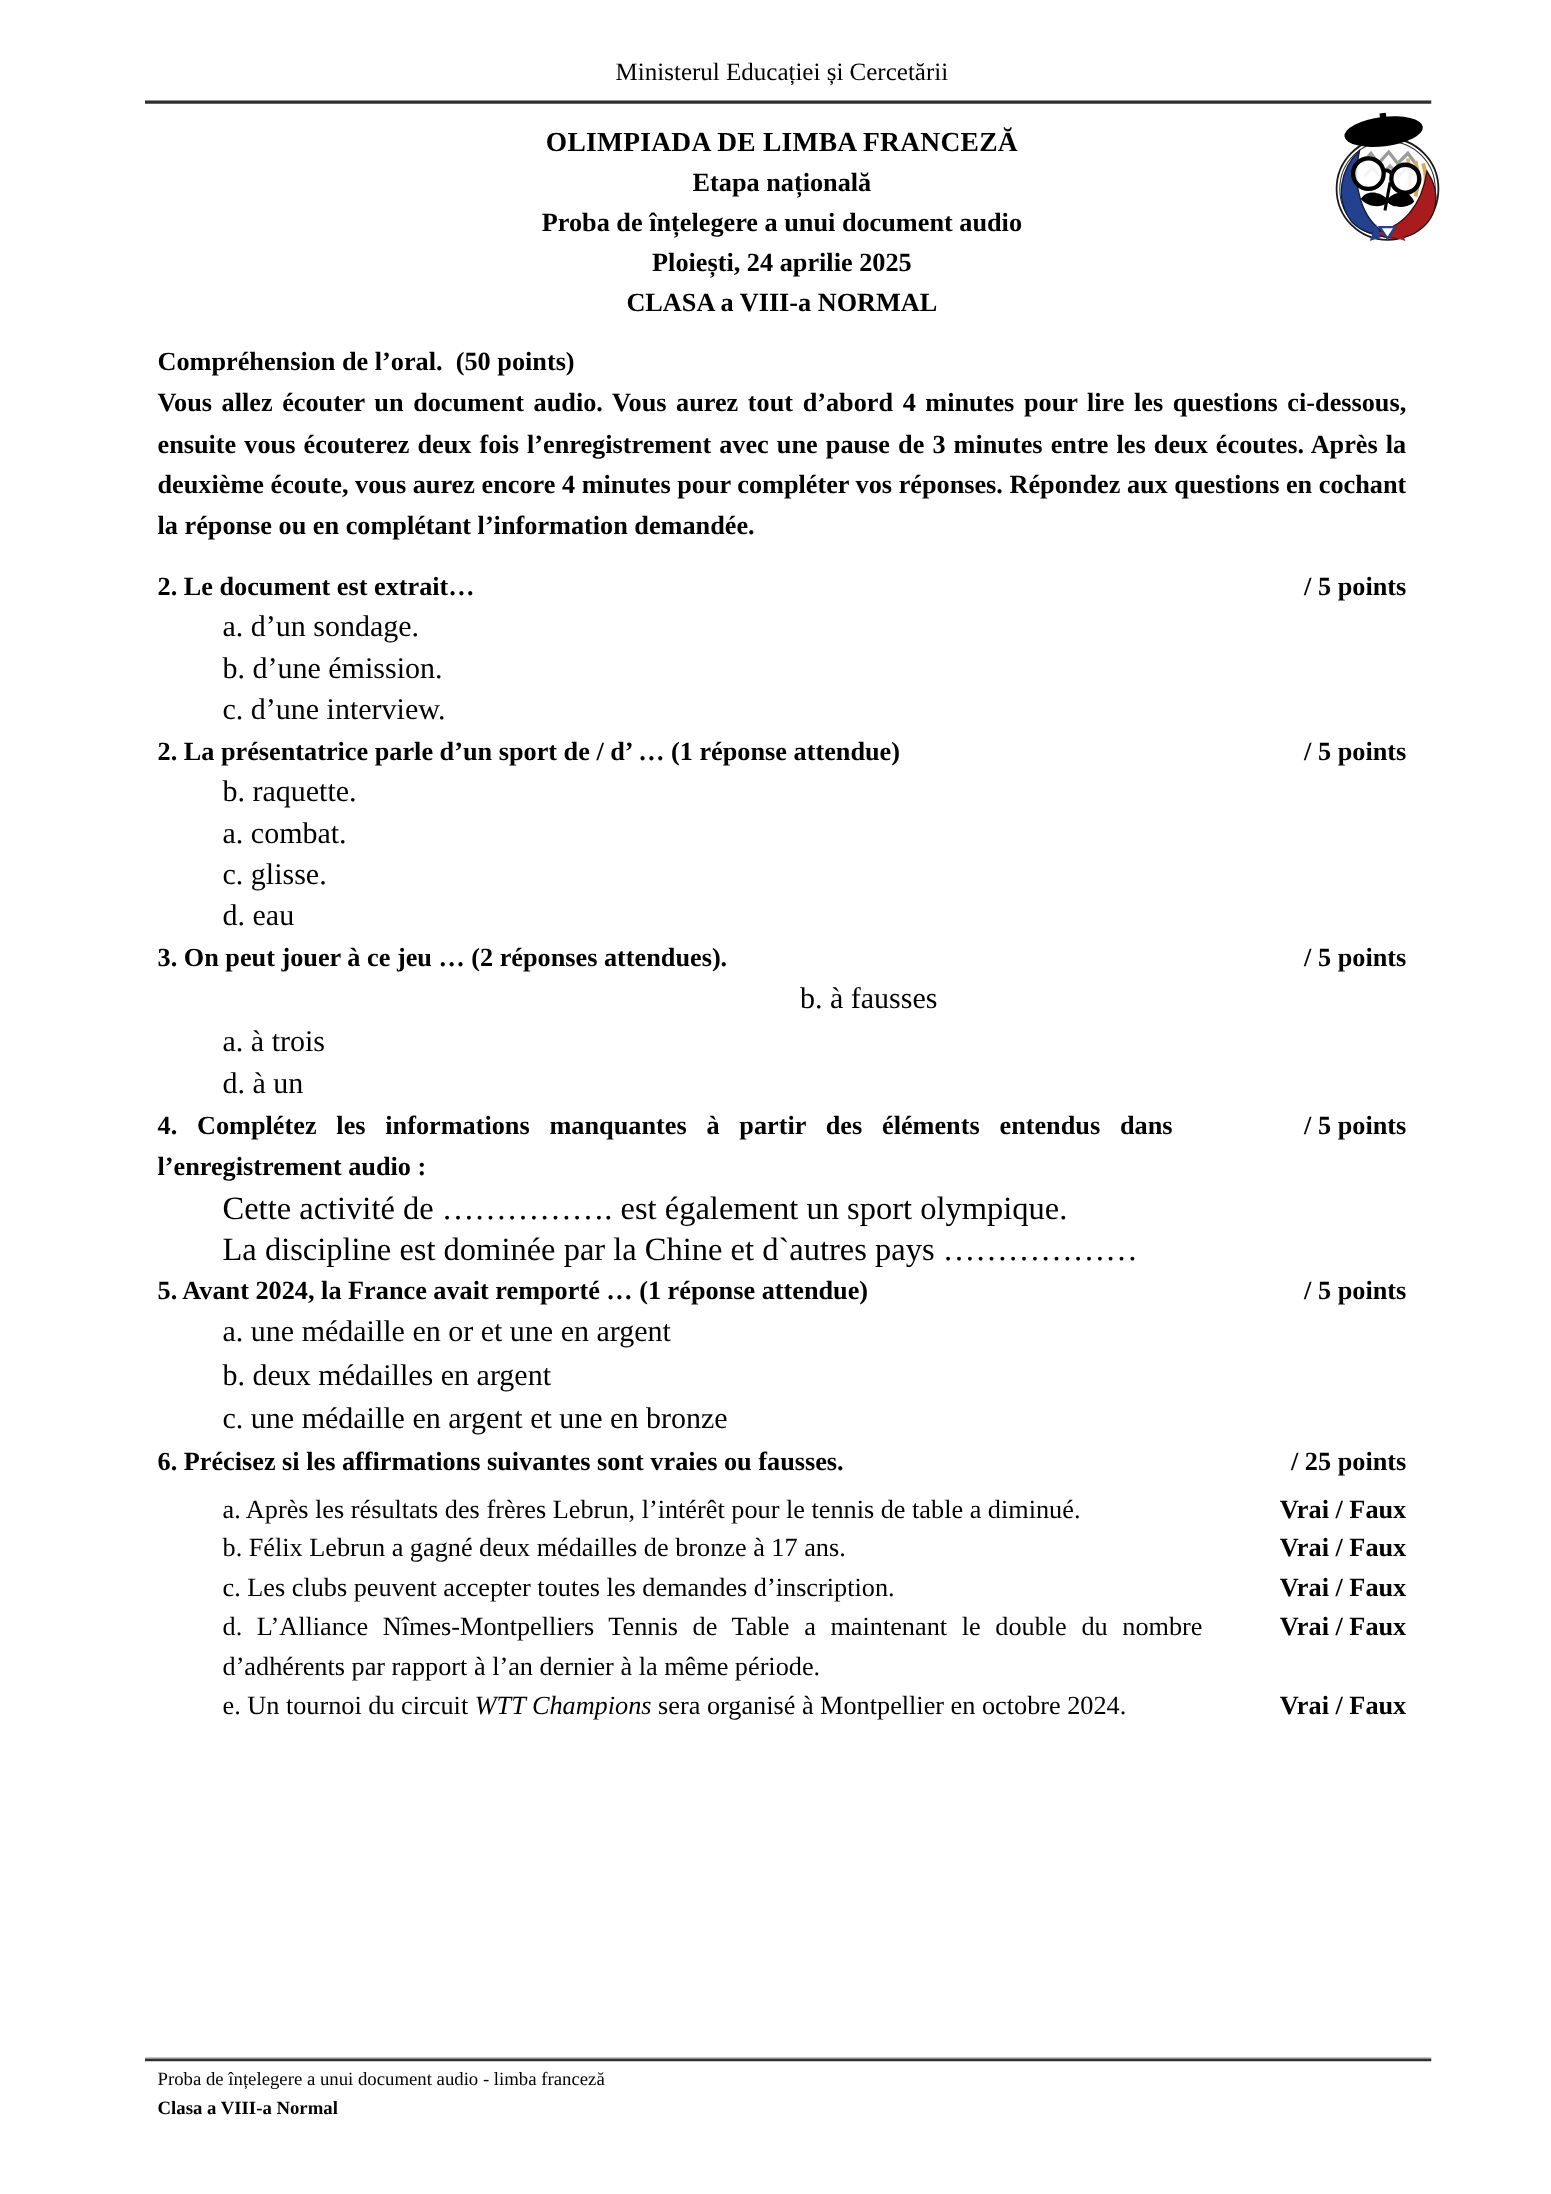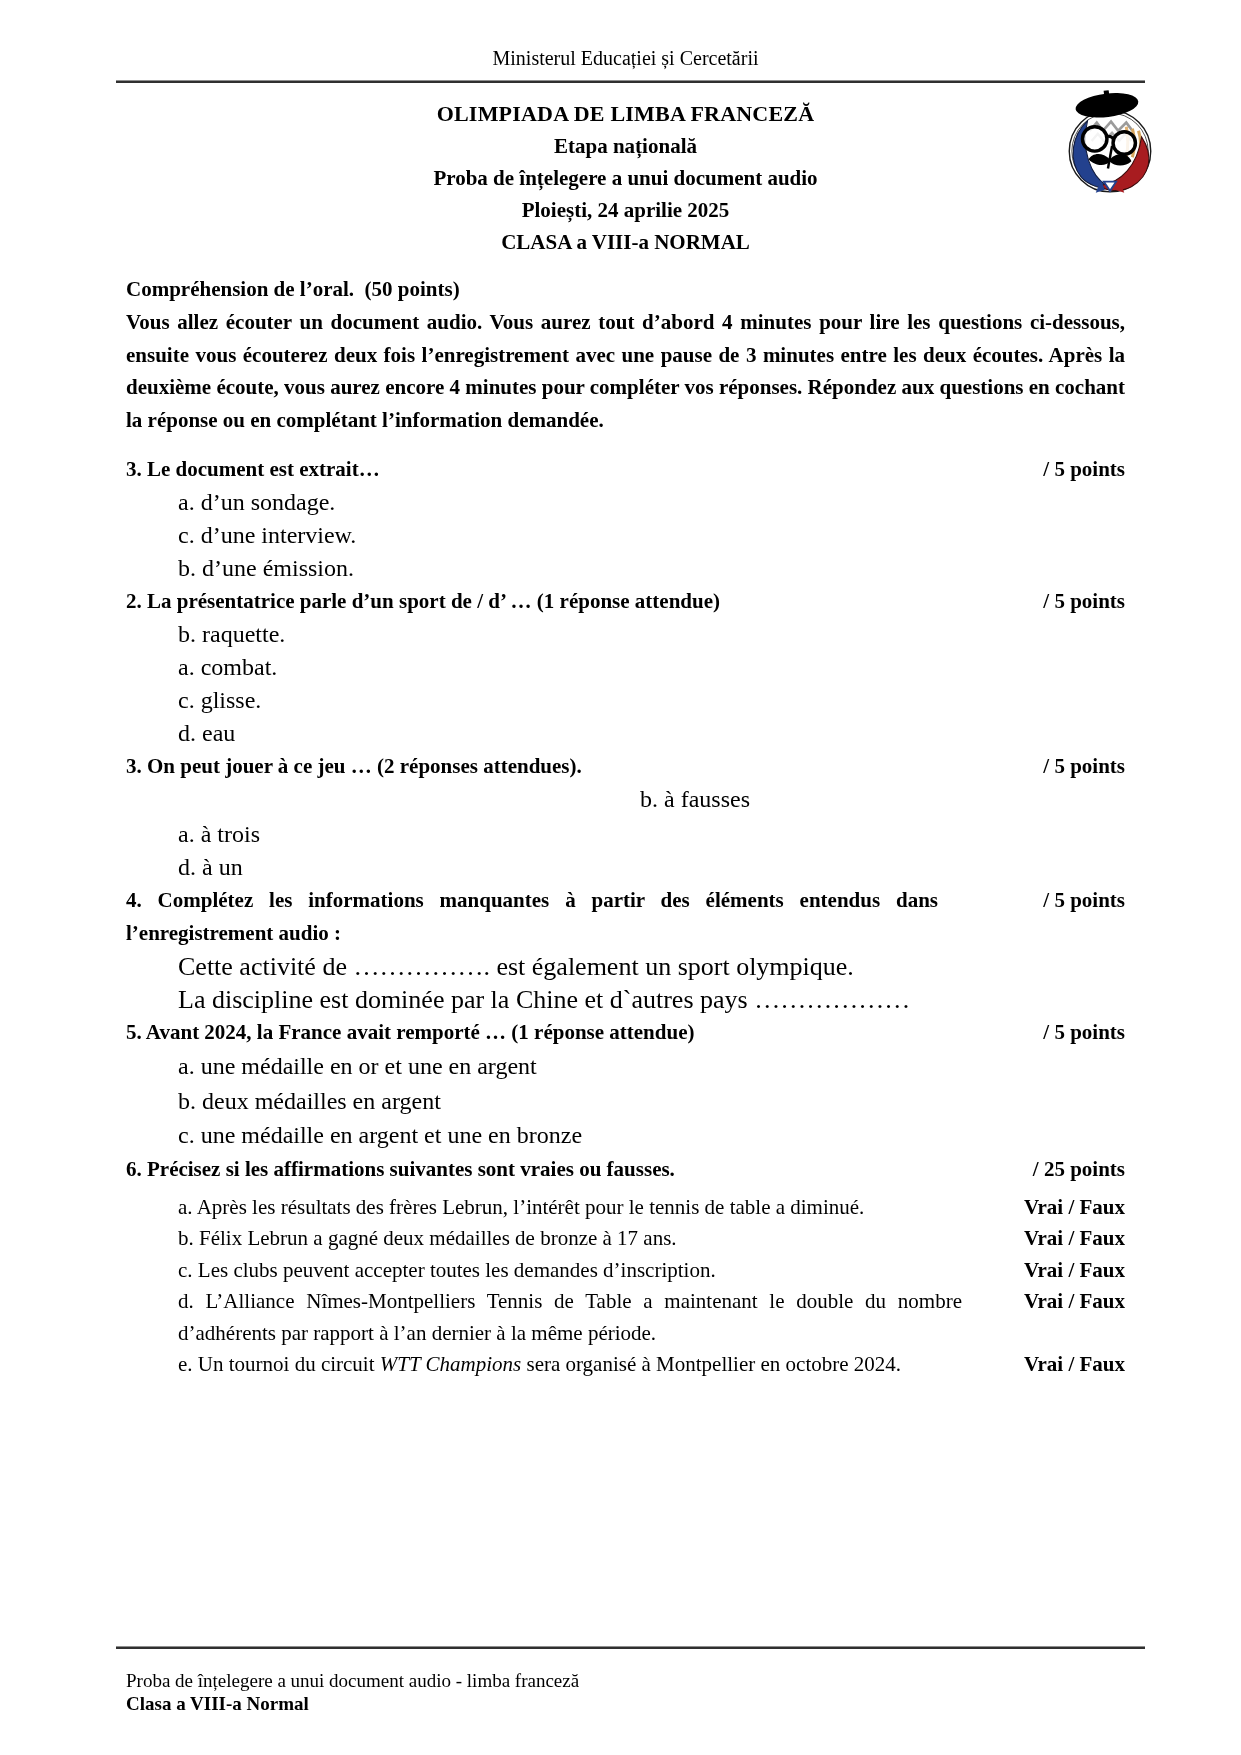--- a/index.html
+++ b/index.html
@@ -41,21 +41,21 @@
   .stmts { margin-top: 6px; }
   .stmt-row { display: flex; align-items: flex-start; padding-left: 52px; font-size: 21px; line-height: 31.5px; }
   .stmt { width: 784px; text-align: justify; }
   .stmt .it { font-style: italic; }
   .stmt-vf { margin-left: auto; font-weight: 700; white-space: nowrap; }
 
   .logo { position: absolute; top: 88px; right: 80px; width: 102px; height: 112px; }
 
   .footer { position: absolute; left: 116px; top: 1646px; width: 1029px; }
   .footer-rule { height: 3px; background: linear-gradient(to bottom, #8f8f8f 35%, #303030 35%); }
-  .footer-text { padding-left: 10px; padding-top: 20px; font-size: 19px; line-height: 23px; }
+  .footer-text { padding-left: 10px; padding-top: 4px; font-size: 15px; line-height: 23px; }
   .f2 { font-weight: 700; }
 </style>
 </head>
 <body>
 
 <div class="content">
 
   <div class="ministry">Ministerul Educației și Cercetării</div>
   <div class="rule top-rule"></div>
 
@@ -65,27 +65,27 @@
     <div class="t">Proba de înțelegere a unui document audio</div>
     <div class="t">Ploiești, 24 aprilie 2025</div>
     <div class="t">CLASA a VIII-a NORMAL</div>
   </div>
 
   <div class="section-heading">Compréhension de l’oral.&nbsp; (50 points)</div>
   <div class="intro">Vous allez écouter un document audio. Vous aurez tout d’abord 4 minutes pour lire les questions ci-dessous, ensuite vous écouterez deux fois l’enregistrement avec une pause de 3 minutes entre les deux écoutes. Après la deuxième écoute, vous aurez encore 4 minutes pour compléter vos réponses. Répondez aux questions en cochant la réponse ou en complétant l’information demandée.</div>
 
   <div class="q q1">
     <div class="q-header">
-      <span class="q-title">3. Le document est extrait…</span>
+      <span class="q-title">2. Le document est extrait…</span>
       <span class="q-pts">/ 5 points</span>
     </div>
     <div class="opts">
       <div class="opt">a. d’un sondage.</div>
+      <div class="opt">b. d’une émission.</div>
       <div class="opt">c. d’une interview.</div>
-      <div class="opt">b. d’une émission.</div>
     </div>
   </div>
 
   <div class="q q2">
     <div class="q-header">
       <span class="q-title">2. La présentatrice parle d’un sport de / d’ … (1 réponse attendue)</span>
       <span class="q-pts">/ 5 points</span>
     </div>
     <div class="opts">
       <div class="opt">b. raquette.</div>

